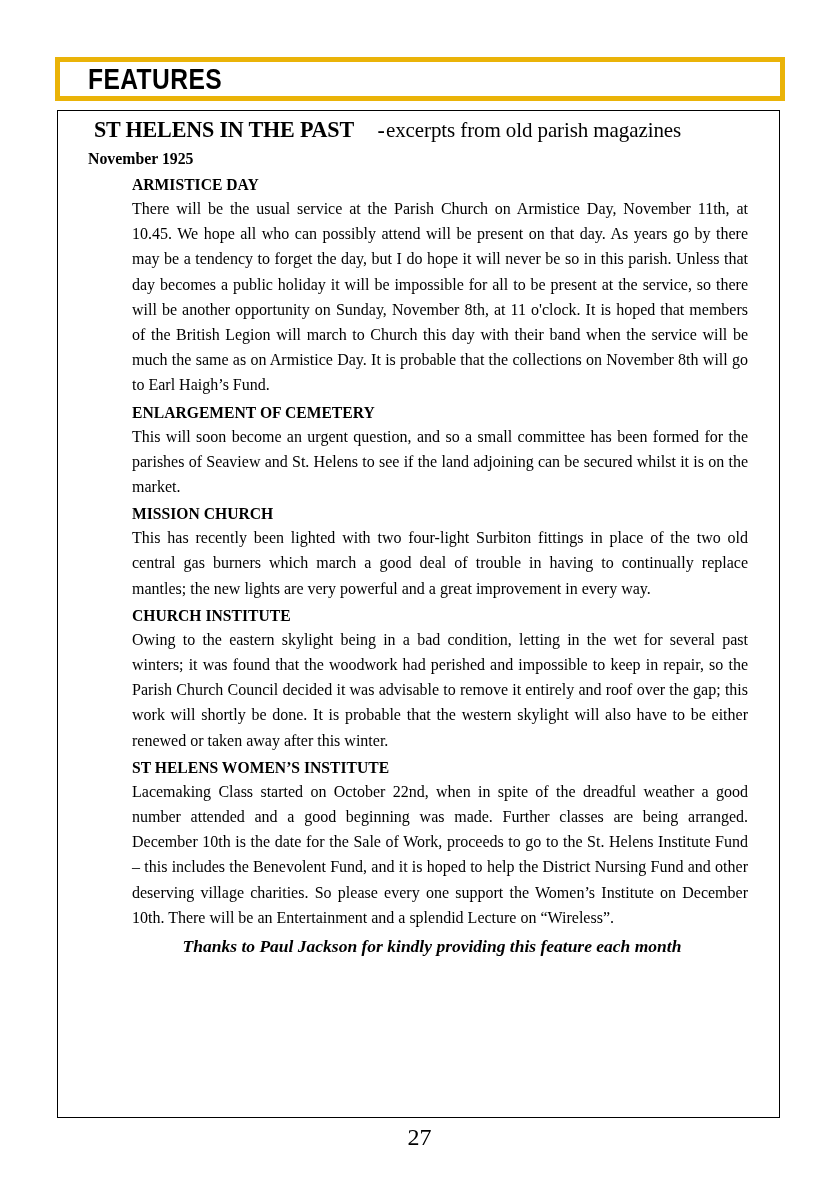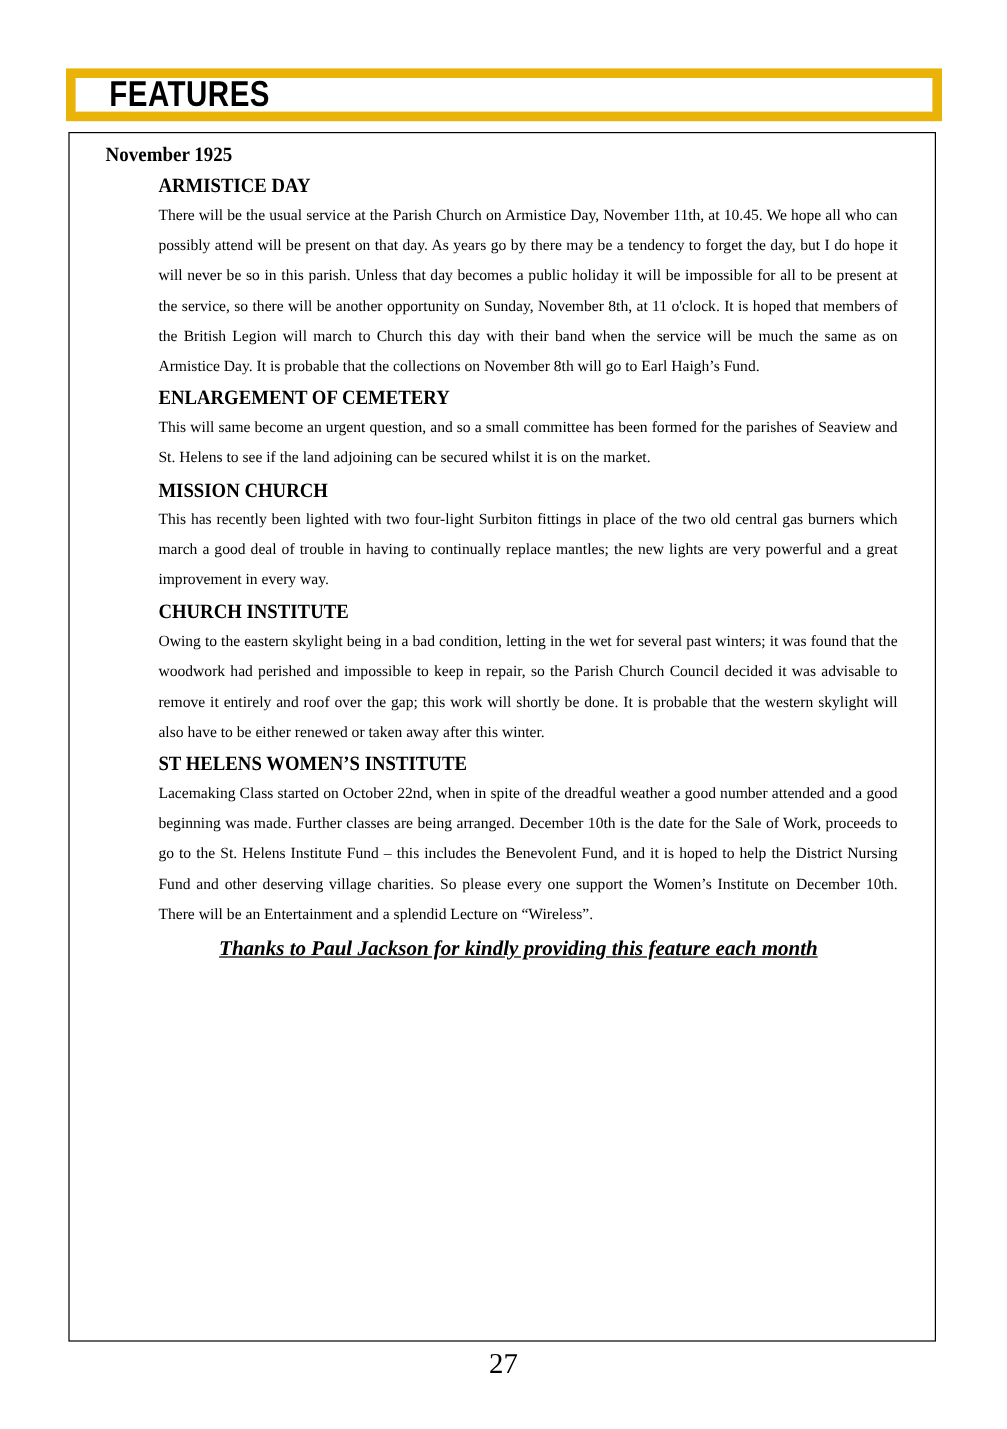--- a/index.html
+++ b/index.html
@@ -26,21 +26,21 @@
   }
 
   
   .features-banner {
     position: absolute;
     left: 55px;
     top: 57px;
     width: 730px;
     height: 44px;
     box-sizing: border-box;
-    border: 8px solid #eab308;
+    border: 5px solid #eab308;
     background: #ffffff;
   }
   .features-label {
     position: absolute;
     left: 28px;
     top: 50%;
     transform: translateY(-50%);
     font-family: "Liberation Sans Narrow", "Liberation Sans", sans-serif;
     font-weight: 700;
     font-size: 30px;
@@ -119,41 +119,40 @@
     margin: 3px 0 0 0;
     letter-spacing: 0px;
     display: block;
     transform: scaleX(0.92);
     transform-origin: left center;
     white-space: nowrap;
   }
 
   
   .sec-body {
-    font-size: 13px;
+    font-size: 16px;
     line-height: 25.2px;
     text-align: justify;
     text-justify: inter-word;
     margin: 0 0 0 0;
     hyphens: none;
   }
   .sec-body:last-child { margin-bottom: 0; }
 
   .section { margin-bottom: 2px; margin-left: 44px; }
 
   
   .credit-line {
     margin-top: 5px;
     text-align: center;
     font-weight: 700;
     font-style: italic;
     font-size: 17.5px;
     line-height: 22px;
     padding-left: 28px;
-    text-decoration: underline;
   }
 
   
   .page-number {
     position: absolute;
     left: 0;
     top: 1124px;
     width: 839px;
     text-align: center;
     font-size: 24px;
@@ -166,31 +165,34 @@
 
 <div class="page">
 
   <div class="features-banner">
     <span class="features-label">FEATURES</span>
   </div>
 
   <div class="content-box">
     <div class="content-inner">
 
+      <div class="masthead">
+        <span class="big">ST HELENS IN THE PAST</span><span class="dash">-</span><span class="sub">excerpts from old parish magazines</span>
+      </div>
 
       <div class="issue-date">November 1925</div>
 
       <div class="section">
         <div class="sec-heading">ARMISTICE DAY</div>
         <p class="sec-body">There will be the usual service at the Parish Church on Armistice Day, November 11th, at 10.45. We hope all who can possibly attend will be present on that day. As years go by there may be a tendency to forget the day, but I do hope it will never be so in this parish. Unless that day becomes a public holiday it will be impossible for all to be present at the service, so there will be another opportunity on Sunday, November 8th, at 11 o'clock. It is hoped that members of the British Legion will march to Church this day with their band when the service will be much the same as on Armistice Day. It is probable that the collections on November 8th will go to Earl Haigh’s Fund.</p>
       </div>
 
       <div class="section">
         <div class="sec-heading">ENLARGEMENT OF CEMETERY</div>
-        <p class="sec-body">This will same become an urgent question, and so a small committee has been formed for the parishes of Seaview and St. Helens to see if the land adjoining can be secured whilst it is on the market.</p>
+        <p class="sec-body">This will soon become an urgent question, and so a small committee has been formed for the parishes of Seaview and St. Helens to see if the land adjoining can be secured whilst it is on the market.</p>
       </div>
 
       <div class="section">
         <div class="sec-heading">MISSION CHURCH</div>
         <p class="sec-body">This has recently been lighted with two four-light Surbiton fittings in place of the two old central gas burners which march a good deal of trouble in having to continually replace mantles; the new lights are very powerful and a great improvement in every way.</p>
       </div>
 
       <div class="section">
         <div class="sec-heading">CHURCH INSTITUTE</div>
         <p class="sec-body">Owing to the eastern skylight being in a bad condition, letting in the wet for several past winters; it was found that the woodwork had perished and impossible to keep in repair, so the Parish Church Council decided it was advisable to remove it entirely and roof over the gap; this work will shortly be done. It is probable that the western skylight will also have to be either renewed or taken away after this winter.</p>

